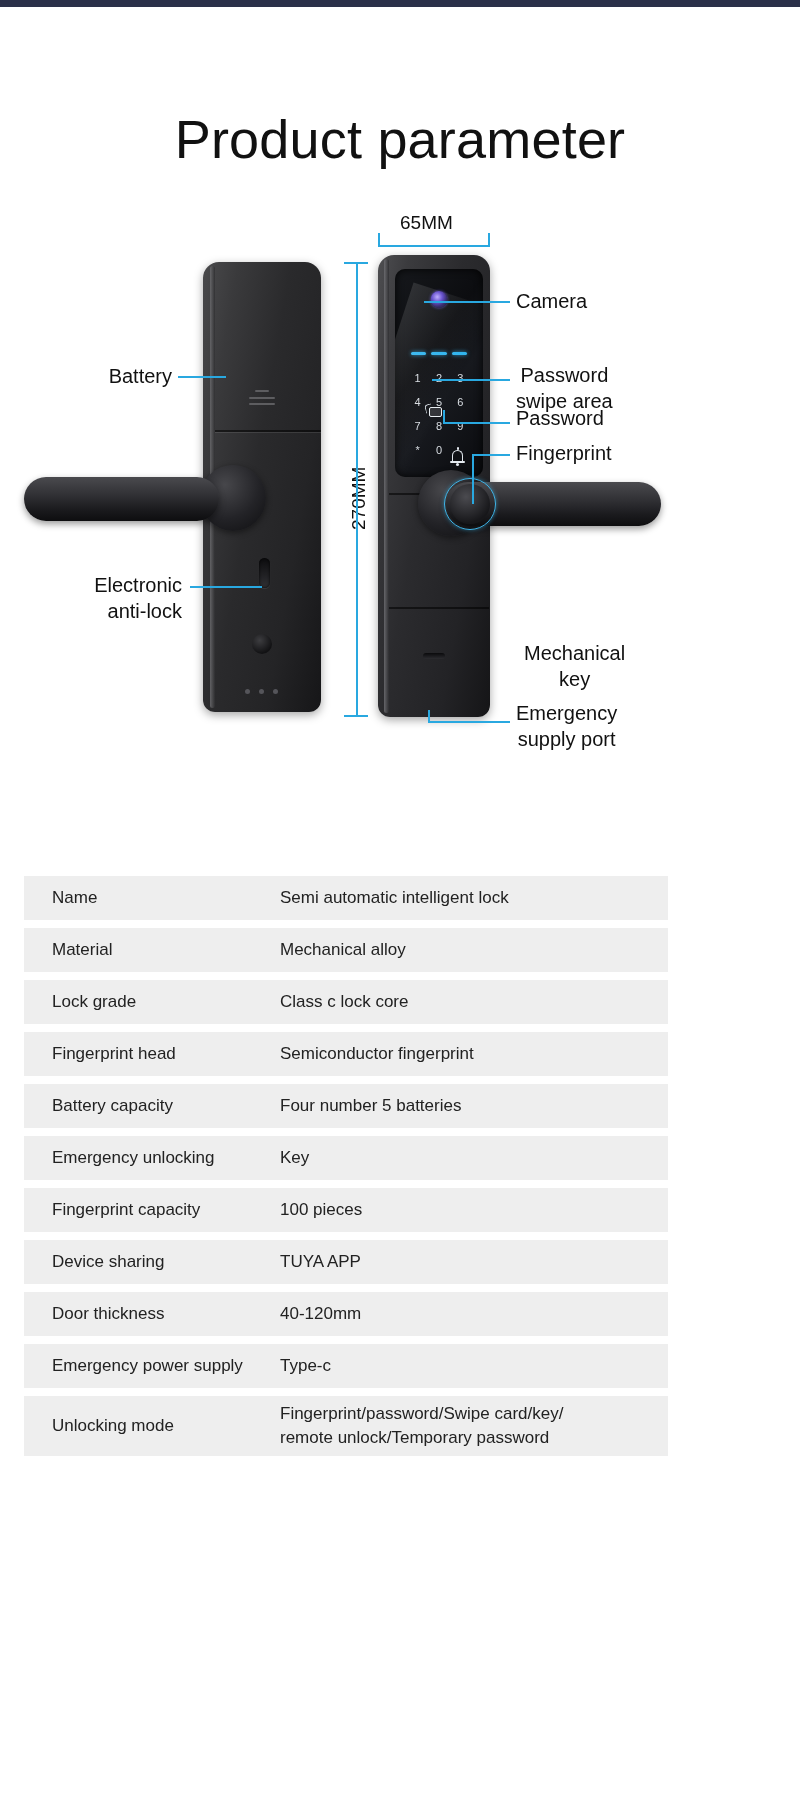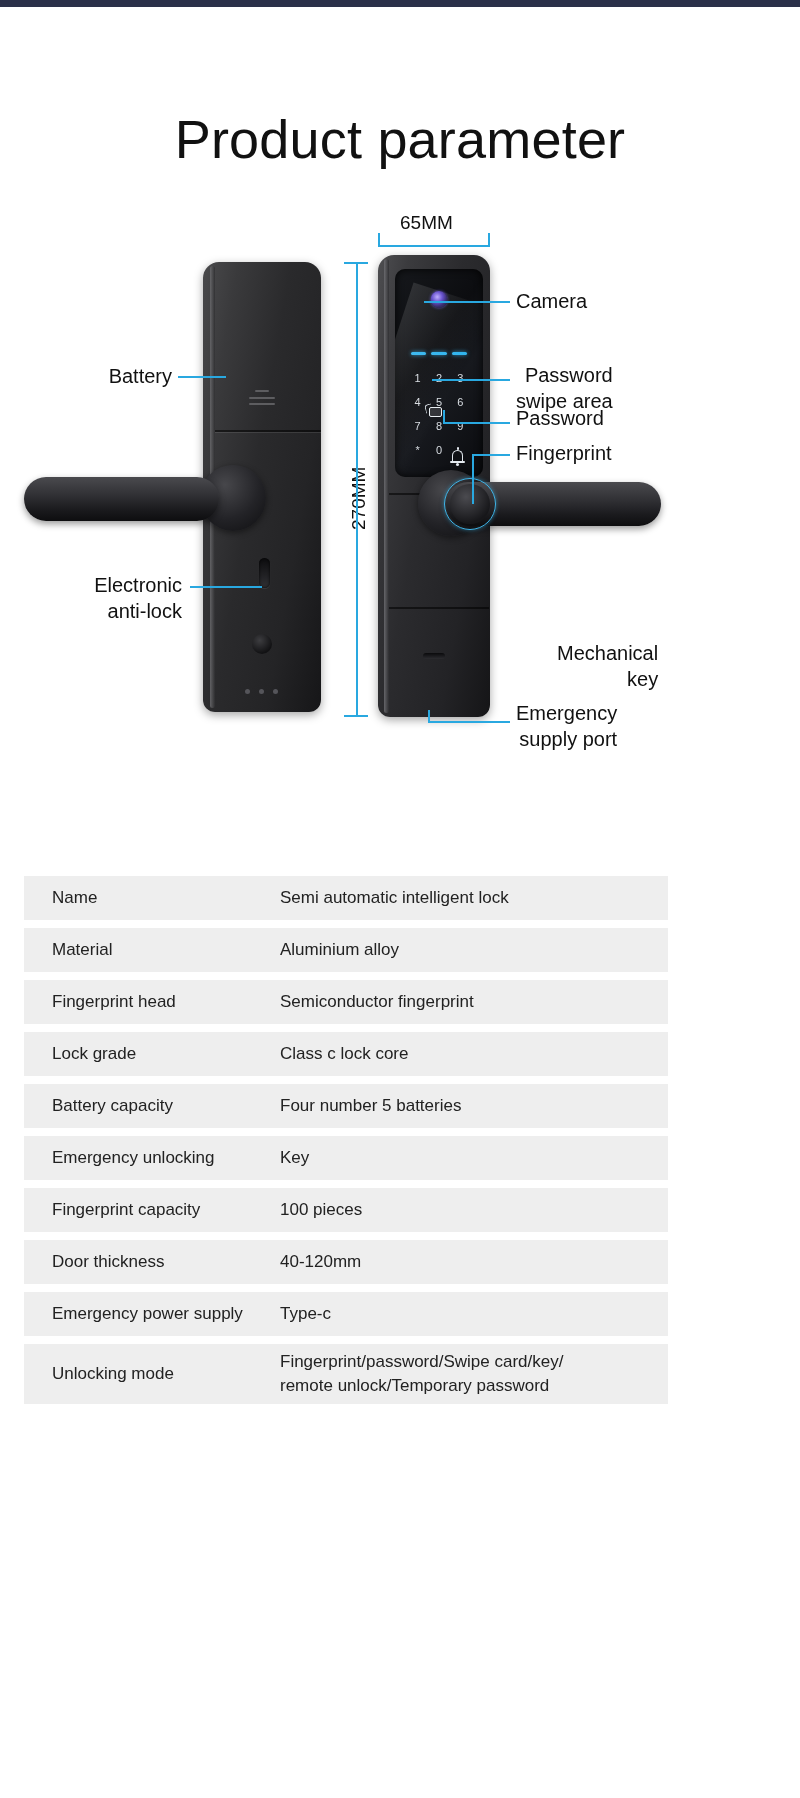--- a/index.html
+++ b/index.html
@@ -40,21 +40,21 @@
   }
   .dim-label.vert {
     transform: rotate(-90deg);
     transform-origin: left top;
   }
 
   .callout {
     position: absolute; font-size: 20px; line-height: 26px;
     color: #111; white-space: pre-line;
   }
-  .callout.right { text-align: right; }
+  .callout.right { text-align: center; }
   .callout.left  { text-align: right; }
 
   
   .lock-rear {
     position: absolute; left: 203px; top: 62px;
     width: 118px; height: 450px;
     border-radius: 16px 16px 12px 12px;
     background: linear-gradient(100deg,#4a4a4c 0%, #3a3a3c 18%, #2a2a2c 45%, #242426 72%, #161618 100%);
     box-shadow: 0 3px 10px rgba(0,0,0,.35);
   }
@@ -320,57 +320,61 @@
 swipe area</div>
 
     <div class="line-v" style="left:443px; top:210px; height:14px;"></div>
     <div class="line-h" style="left:443px; top:222px; width:67px;"></div>
     <div class="callout right" style="left:516px; top:205px;">Password</div>
 
     <div class="line-v" style="left:472px; top:254px; height:50px;"></div>
     <div class="line-h" style="left:472px; top:254px; width:38px;"></div>
     <div class="callout right" style="left:516px; top:240px;">Fingerprint</div>
 
-    <div class="callout right" style="left:524px; top:440px;margin-left:33px;">Mechanical
+    <div class="callout right" style="left:524px; top:440px;">Mechanical
 key</div>
 
     <div class="line-h" style="left:428px; top:521px; width:82px;"></div>
     <div class="line-v" style="left:428px; top:510px; height:13px;"></div>
     <div class="callout right" style="left:516px; top:500px;">Emergency
 supply port</div>
   </div>
 
   <div class="table">
     <div class="row">
       <div class="k">Name</div>
       <div class="v">Semi automatic intelligent lock</div>
     </div>
     <div class="row">
       <div class="k">Material</div>
-      <div class="v">Aluminium alloy</div>
+      <div class="v">Mechanical alloy</div>
+    </div>
+    <div class="row">
+      <div class="k">Lock grade</div>
+      <div class="v">Class c lock core</div>
     </div>
     <div class="row">
       <div class="k">Fingerprint head</div>
       <div class="v">Semiconductor fingerprint</div>
     </div>
     <div class="row">
-      <div class="k">Lock grade</div>
-      <div class="v">Class c lock core</div>
-    </div>
-    <div class="row">
       <div class="k">Battery capacity</div>
       <div class="v">Four number 5 batteries</div>
     </div>
     <div class="row">
       <div class="k">Emergency unlocking</div>
       <div class="v">Key</div>
     </div>
     <div class="row">
       <div class="k">Fingerprint capacity</div>
       <div class="v">100 pieces</div>
+    </div>
+    <div class="row">
+      <div class="k">Device sharing</div>
+      <div class="v">TUYA APP</div>
     </div>
     <div class="row">
       <div class="k">Door thickness</div>
       <div class="v">40-120mm</div>
     </div>
     <div class="row">
       <div class="k">Emergency power supply</div>
       <div class="v">Type-c</div>
     </div>
     <div class="row">

